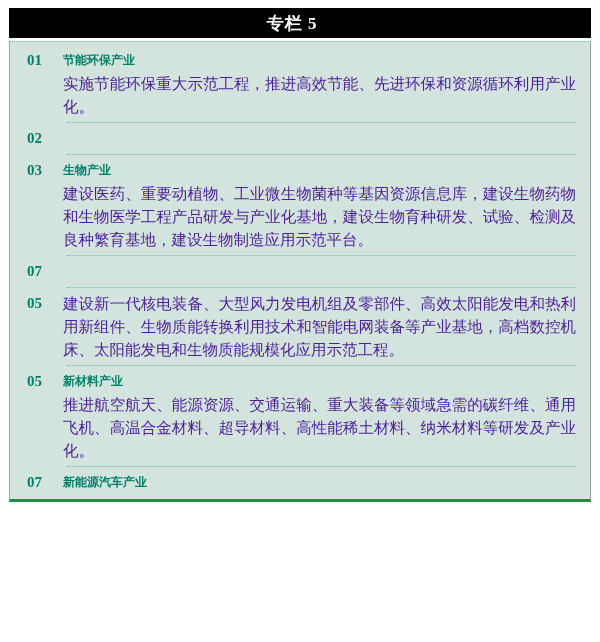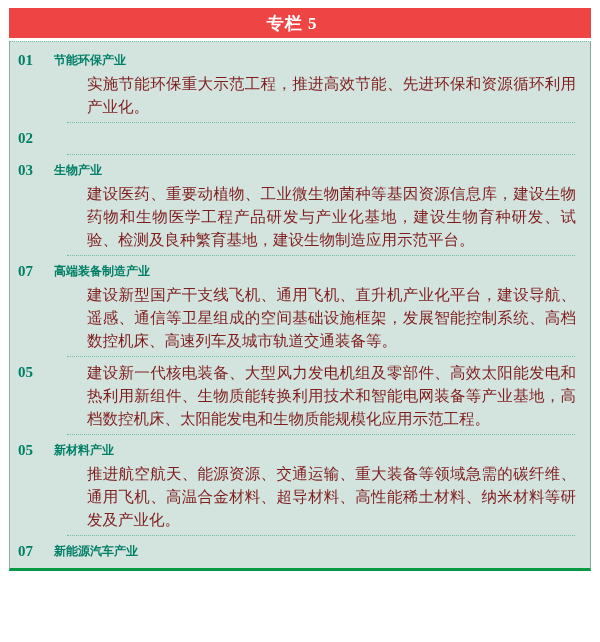--- a/index.html
+++ b/index.html
@@ -11,21 +11,21 @@
   .page {
     width: 600px;
     height: 642px;
     box-sizing: border-box;
     padding: 8px 9px 0 9px;
     background: #ffffff;
     overflow: hidden;
   }
   .banner {
     height: 30px;
-    background: #ef4444;
+    background: #000000;
     color: #ffffff;
     display: flex;
     align-items: center;
     justify-content: center;
     font-size: 17px;
     font-weight: bold;
     letter-spacing: 1px;
   }
   .banner .banner-label { margin-right: 16px; }
   .box {
@@ -34,43 +34,42 @@
     background: #d3e4df;
     border-left: 1px solid #95aca7;
     border-right: 1px solid #8aa19c;
     border-top: 1px dotted #6fbfae;
     border-bottom: 3px solid #009a44;
     padding: 7px 0 5px 0;
   }
   .item { display: flex; align-items: flex-start; }
   .item .num {
     flex: 0 0 36px;
-    margin-left: 8px;
+    margin-left: 17px;
     font-weight: bold;
     font-size: 15px;
     line-height: 23px;
     color: #007f66;
   }
   .item .content {
     flex: 1;
     margin-right: 14px;
   }
   .item .heading {
     font-weight: bold;
     font-size: 12px;
     line-height: 23px;
     color: #007f66;
   }
   .item .body-text {
     font-size: 15.5px;
     line-height: 23px;
-    color: #7f1d1d;
+    color: #4c1d95;
     text-align: justify;
     text-justify: inter-character;
-    margin-left: 33px;
   }
   .sep {
     border: none;
     border-top: 1px dotted #6fbfae;
     margin: 4px 15px 4px 57px;
     height: 0;
   }
 </style>
 </head>
 <body>
@@ -101,24 +100,20 @@
       <div class="num">03</div>
       <div class="content">
         <div class="heading">生物产业</div>
         <div class="body-text">建设医药、重要动植物、工业微生物菌种等基因资源信息库，建设生物药物和生物医学工程产品研发与产业化基地，建设生物育种研发、试验、检测及良种繁育基地，建设生物制造应用示范平台。</div>
       </div>
     </div>
     <hr class="sep">
 
     <div class="item">
       <div class="num">07</div>
-      <div class="content">
-        <div class="heading">高端装备制造产业</div>
-        <div class="body-text">建设新型国产干支线飞机、通用飞机、直升机产业化平台，建设导航、遥感、通信等卫星组成的空间基础设施框架，发展智能控制系统、高档数控机床、高速列车及城市轨道交通装备等。</div>
-      </div>
     </div>
     <hr class="sep">
 
     <div class="item">
       <div class="num">05</div>
       <div class="content">
         <div class="body-text">建设新一代核电装备、大型风力发电机组及零部件、高效太阳能发电和热利用新组件、生物质能转换利用技术和智能电网装备等产业基地，高档数控机床、太阳能发电和生物质能规模化应用示范工程。</div>
       </div>
     </div>
     <hr class="sep">

